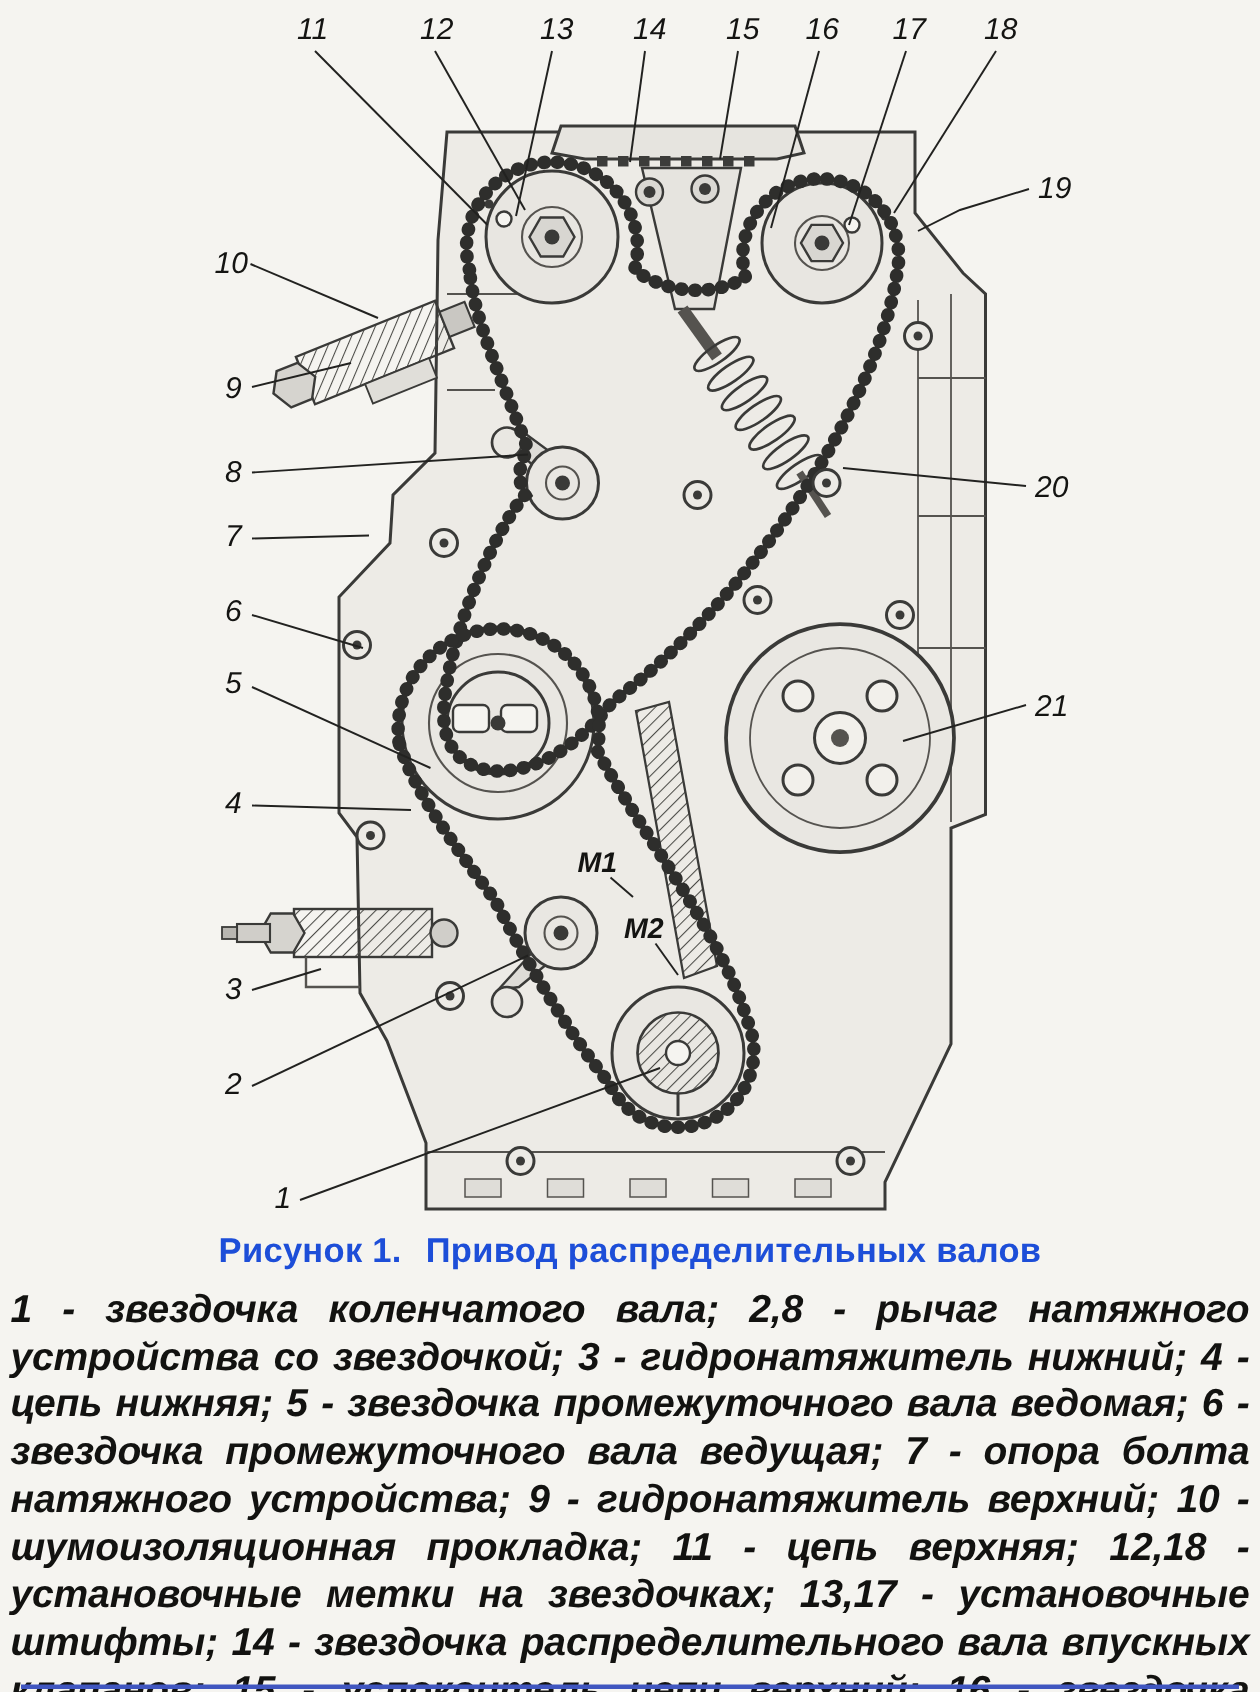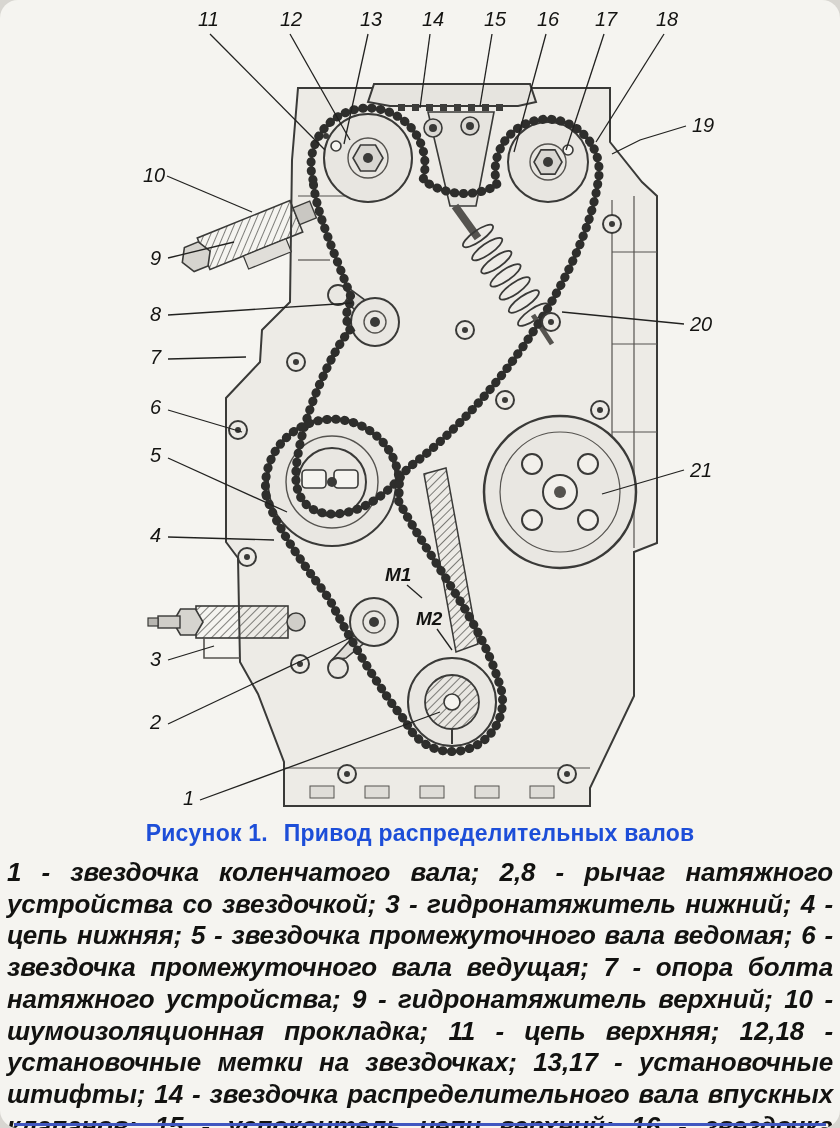--- a/index.html
+++ b/index.html
@@ -1,19 +1,19 @@
 <!DOCTYPE html>
 <html><head>
 <meta charset="utf-8">
 <style>
   html,body { margin:0; padding:0; background:#d8d6d1; }
   .page {
     width:840px; height:1128px; position:relative; margin:0 auto;
     background:#f5f4f0; overflow:hidden;
-    font-family:"Liberation Sans", sans-serif; color:#151512;border-radius:18px;
+    font-family:"Liberation Sans", sans-serif; color:#151512;
   }
   svg { display:block; }
   .callout-num {
     font-family:"Liberation Sans", sans-serif;
     font-style:italic; font-size:20px; fill:#141412;
   }
   .mark-num {
     font-family:"Liberation Sans", sans-serif;
     font-style:italic; font-weight:700; font-size:19px; fill:#141412;
   }

